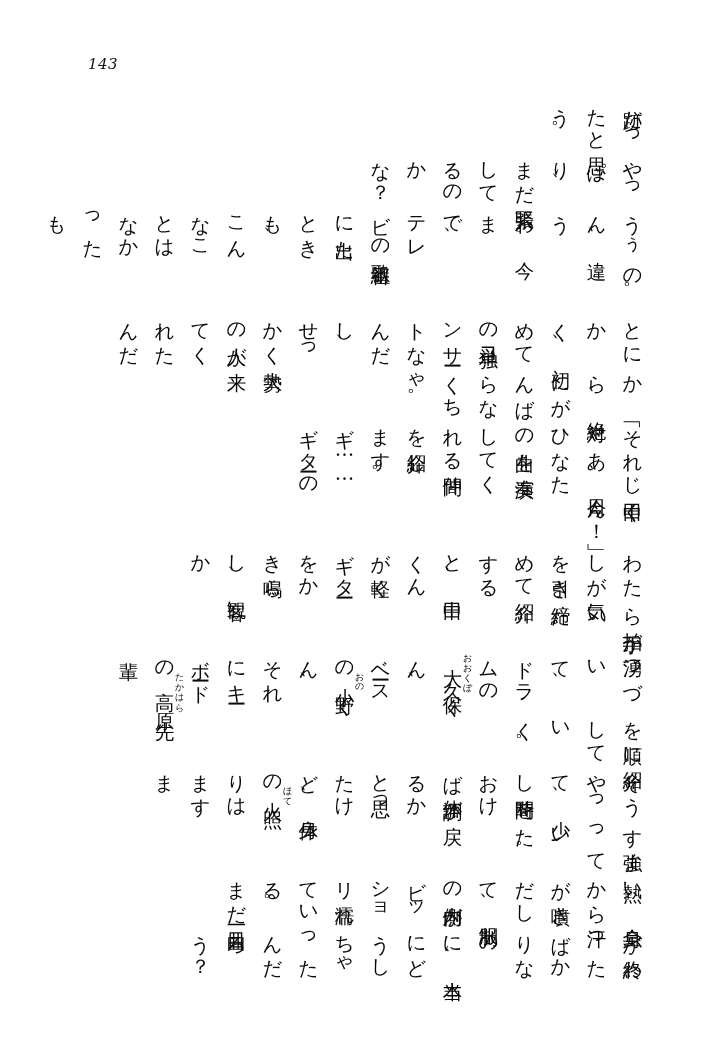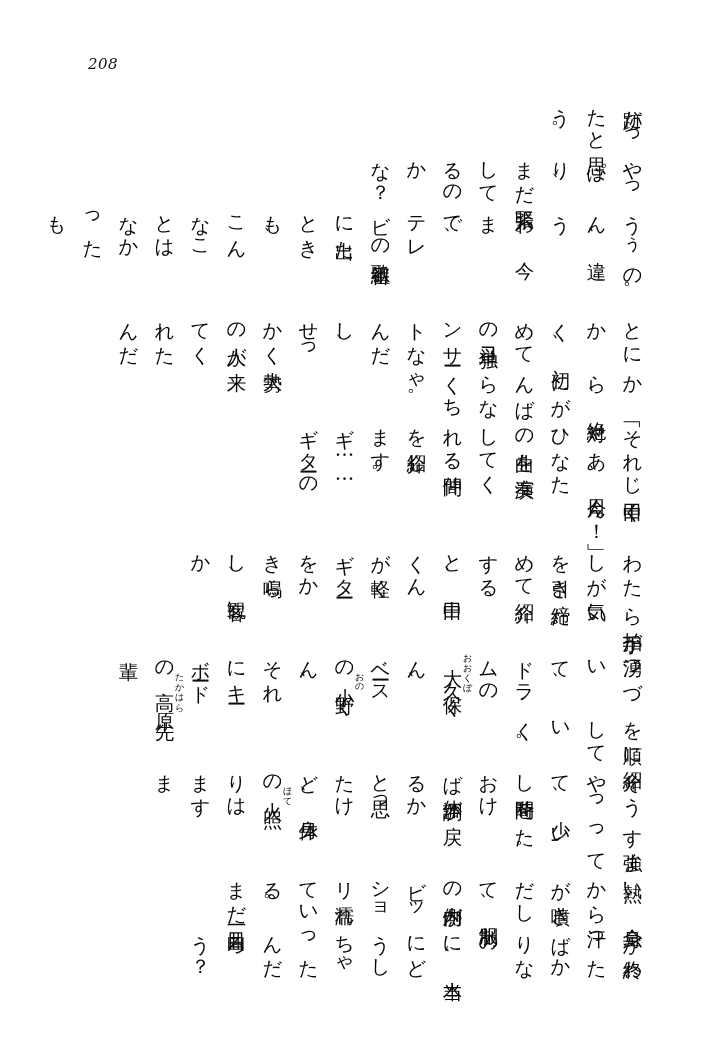--- a/index.html
+++ b/index.html
@@ -58,21 +58,21 @@
     font-size: 9px;
     letter-spacing: 0px;
     line-height: 1;
   }
 </style>
 </head>
 <body>
 
 <div id="page">
 
-  <div id="page-number">208</div>
+  <div id="page-number">143</div>
 
   <div id="text-body">
     <div class="col">跡だったと思う。</div>
     <div class="col">やっぱり、まだ緊張してるのかな？</div>
     <div class="col">うぅん、違うわ。今まで、テレビの歌番組に出たときも、こんなことはなかったも</div>
     <div class="col">の。</div>
     <div class="col">とにかく、初めての単独コンサートなんだし、せっかく大勢の人が来てくれたんだ</div>
     <div class="col">から、絶対にがんばらなくちゃ。</div>
     <div class="col">「それじゃあ、今日ひなたの曲を演奏してくれる仲間を紹介します。ギ……ギターの</div>
     <div class="col">中田くん！」</div>

